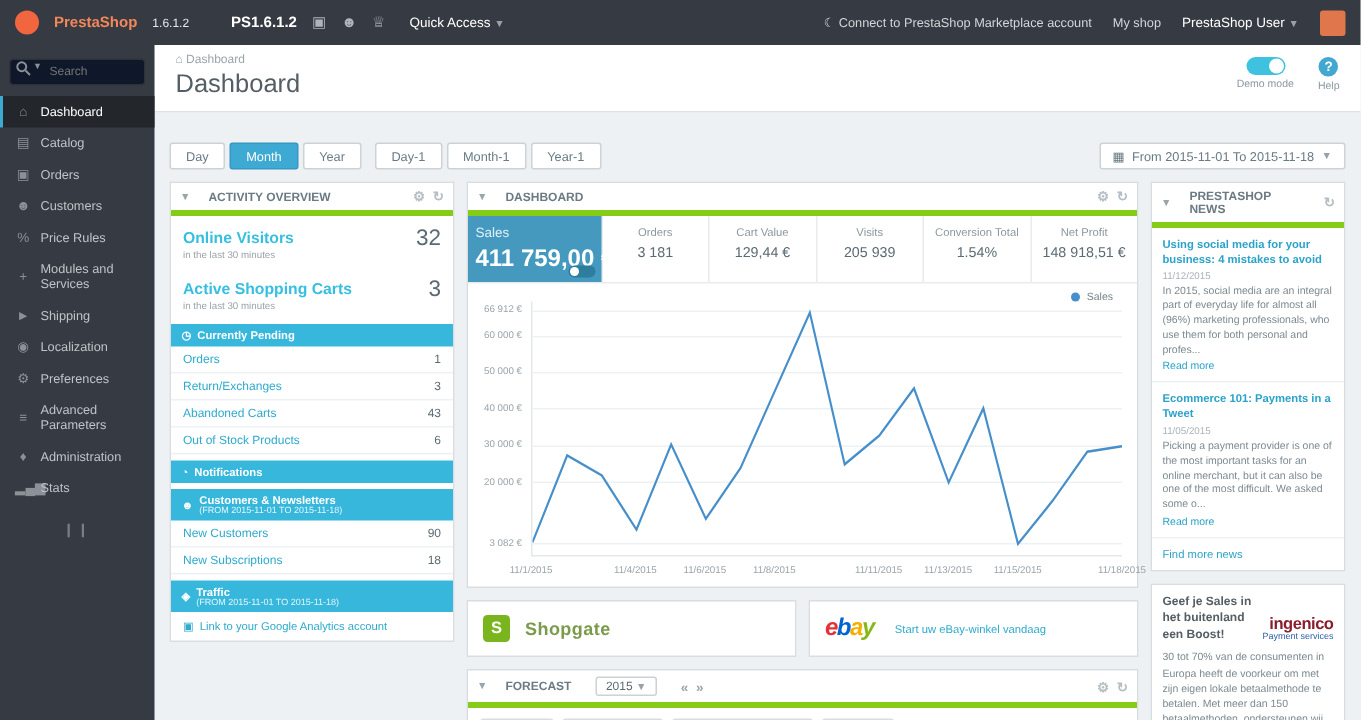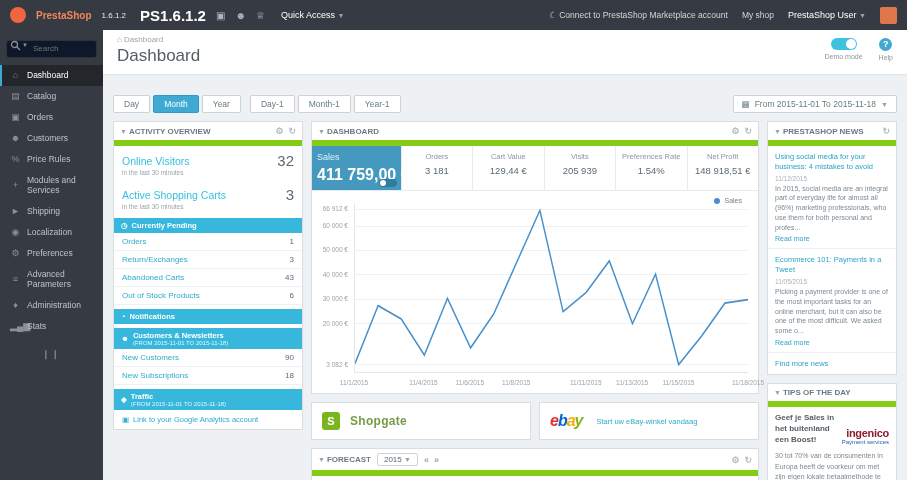--- a/index.html
+++ b/index.html
@@ -6,21 +6,21 @@
   html,body { width:907px; height:480px; overflow:hidden; background:#eef1f4;
     font-family:"Liberation Sans", sans-serif; color:#5b6a73; }
 
   
   .topbar { position:absolute; top:0; left:0; right:0; height:30px; background:#363a42;
     display:flex; align-items:center; padding:0 10px; gap:10px; z-index:30; }
   .logo-circle { width:16px; height:16px; border-radius:50%; background:#f2663f;
     display:inline-block; flex:0 0 auto; }
   .logo-text { color:#f2875a; font-weight:bold; font-size:10px; }
   .logo-ver { color:#e7e9ea; font-size:8px; }
-  .ps-ver { color:#fff; font-size:15px; font-weight:bold; margin-left:4px; }
+  .ps-ver { color:#fff; font-size:10px; font-weight:bold; margin-left:18px; }
   .tb-ico { color:#aeb4b9; font-size:10px; cursor:pointer; }
   .quick-access { color:#fff; font-size:9px; margin-left:6px; cursor:pointer; }
   .tb-right { margin-left:auto; display:flex; align-items:center; gap:14px; }
   .tb-link { color:#d3d7da; font-size:8.5px; cursor:pointer; }
   .tb-user { color:#fff; font-size:9px; cursor:pointer; }
   .caret { font-size:7px; color:#9aa0a6; }
   .avatar { width:17px; height:17px; border-radius:2px; background:#e0764b; }
 
   
   .sidebar { position:absolute; top:30px; left:0; bottom:0; width:103px; background:#363a42; z-index:20; }
@@ -59,29 +59,29 @@
   .btn-gap { width:6px; }
   .date-box { margin-left:auto; background:#fff; border:1px solid #ccd2d6; border-radius:2px;
     padding:3px 8px; font-size:8.5px; color:#687b85; display:flex; align-items:center; gap:5px; cursor:pointer; }
 
   
   .panels { display:flex; gap:8px; align-items:flex-start; }
   .col-left { width:190px; flex:0 0 auto; }
   .col-mid { flex:1; min-width:0; }
   .col-right { width:130px; flex:0 0 auto; }
   .panel { background:#fff; border:1px solid #d8dde1; margin-bottom:8px; }
-  .panel-head { display:flex; align-items:center; gap:2px; padding:4px 6px;
-    border-bottom:6px solid #84cc16; color:#6c7a84; font-size:8px; font-weight:bold; }
+  .panel-head { display:flex; align-items:center; gap:12px; padding:4px 6px;
+    border-bottom:4px solid #84cc16; color:#6c7a84; font-size:8px; font-weight:bold; }
   .ph-caret { color:#9aa4ab; font-size:7px; }
   .ph-tools { margin-left:auto; display:flex; gap:5px; color:#b6bec4; font-size:9px; }
   .ph-tools span { cursor:pointer; }
 
   
   .act-big { display:flex; align-items:center; justify-content:space-between; padding:6px 8px 0; }
-  .act-big .t { color:#36bfe0; font-size:10.5px; }
+  .act-big .t { color:#36bfe0; font-size:10.5px;font-weight:bold; }
   .act-big .v { color:#5b6a73; font-size:15px; }
   .act-sub { font-size:6.5px; color:#9aa4ab; padding:0 8px 4px; }
   .sec-bar { background:#37b7dc; color:#fff; font-size:7.5px; font-weight:bold;
     padding:3px 7px; display:flex; align-items:center; gap:4px; margin-top:4px; }
   .sec-bar .sub { display:block; font-weight:normal; font-size:6px; color:#e3f6fb; }
   .kv-row { display:flex; justify-content:space-between; align-items:center; padding:4px 8px;
     border-bottom:1px solid #eef1f3; font-size:8px; }
   .kv-row .k { color:#2eabcd; cursor:pointer; }
   .kv-row .v { color:#5b6a73; }
   .notif-grid { display:flex; }
@@ -136,21 +136,21 @@
   .nav-arrows { color:#9aa4ab; font-size:9px; margin-left:4px; display:flex; gap:5px; }
   .nav-arrows span { cursor:pointer; }
   .chips { display:flex; gap:6px; padding:7px 8px; }
   .chip { border:1px solid #d8dde1; border-radius:2px; padding:3px 7px; display:flex; gap:5px;
     align-items:center; font-size:7.5px; color:#6b7a84; cursor:pointer; background:#fff; }
   .chip .box { width:8px; height:8px; border:1px solid #bfc6cb; background:#fff; }
   .chip.sel .box { background:#f0923f; border-color:#dd8130; }
 
   
   .news-art { padding:6px 7px; border-bottom:1px solid #eef1f3; }
-  .news-title { color:#2ba3c9; font-size:7.5px; font-weight:normal; line-height:1.3; cursor:pointer; }
+  .news-title { color:#2ba3c9; font-size:7.5px; font-weight:bold; line-height:1.3; cursor:pointer; }
   .news-date { font-size:6.5px; color:#aab3ba; margin:3px 0 2px; }
   .news-body { font-size:7px; color:#7d8a92; line-height:1.4; }
   .read-more { color:#2ba3c9; font-size:7px; margin-top:3px; cursor:pointer; }
   .find-more { padding:6px 7px; font-size:7.5px; color:#2ba3c9; cursor:pointer; }
 
   
   .tips-top { display:flex; padding:6px 7px 4px; gap:6px;align-items:flex-end; }
   .tips-headline { flex:1; font-size:8px; font-weight:bold; color:#555e64; line-height:1.35; }
   .brand { text-align:right; }
   .brand .ing { color:#8c1d2f; font-weight:bold; font-size:11px; letter-spacing:-.3px; }
@@ -383,21 +383,21 @@
             </div>
             <div class="kpi">
               <div class="lbl">Cart Value</div>
               <div class="val">129,44 €</div>
             </div>
             <div class="kpi">
               <div class="lbl">Visits</div>
               <div class="val">205 939</div>
             </div>
             <div class="kpi">
-              <div class="lbl">Preferences Rate</div>
+              <div class="lbl">Conversion Total</div>
               <div class="val">1.54%</div>
             </div>
             <div class="kpi">
               <div class="lbl">Net Profit</div>
               <div class="val">148 918,51 €</div>
             </div>
           </div>
           <div class="chart-wrap">
             <div class="chart-legend">
               <span class="legend-dot"></span>
@@ -504,24 +504,20 @@
           <div class="news-art">
             <div class="news-title">Ecommerce 101: Payments in a Tweet</div>
             <div class="news-date">11/05/2015</div>
             <div class="news-body">Picking a payment provider is one of the most important tasks for an online merchant, but it can also be one of the most difficult. We asked some o...</div>
             <div class="read-more">Read more</div>
           </div>
           <div class="find-more">Find more news</div>
         </div>
 
         <div class="panel">
-          <div class="panel-head">
-            <span class="ph-caret">▼</span>
-            <span>TIPS OF THE DAY</span>
-          </div>
           <div class="tips-top">
             <div class="tips-headline">Geef je Sales in het buitenland een Boost!</div>
             <div class="brand">
               <div class="ing">ingenico</div>
               <div class="ing-sub">Payment services</div>
             </div>
           </div>
           <div class="tips-body">30 tot 70% van de consumenten in Europa heeft de voorkeur om met zijn eigen lokale betaalmethode te betalen. Met meer dan 150 betaalmethoden, ondersteunen wij uw groei in uw eigen land en daar buiten. En zelfs beter: u kunt de belangrijke betaalmethoden activeren met een...</div>
         </div>
       </div>

